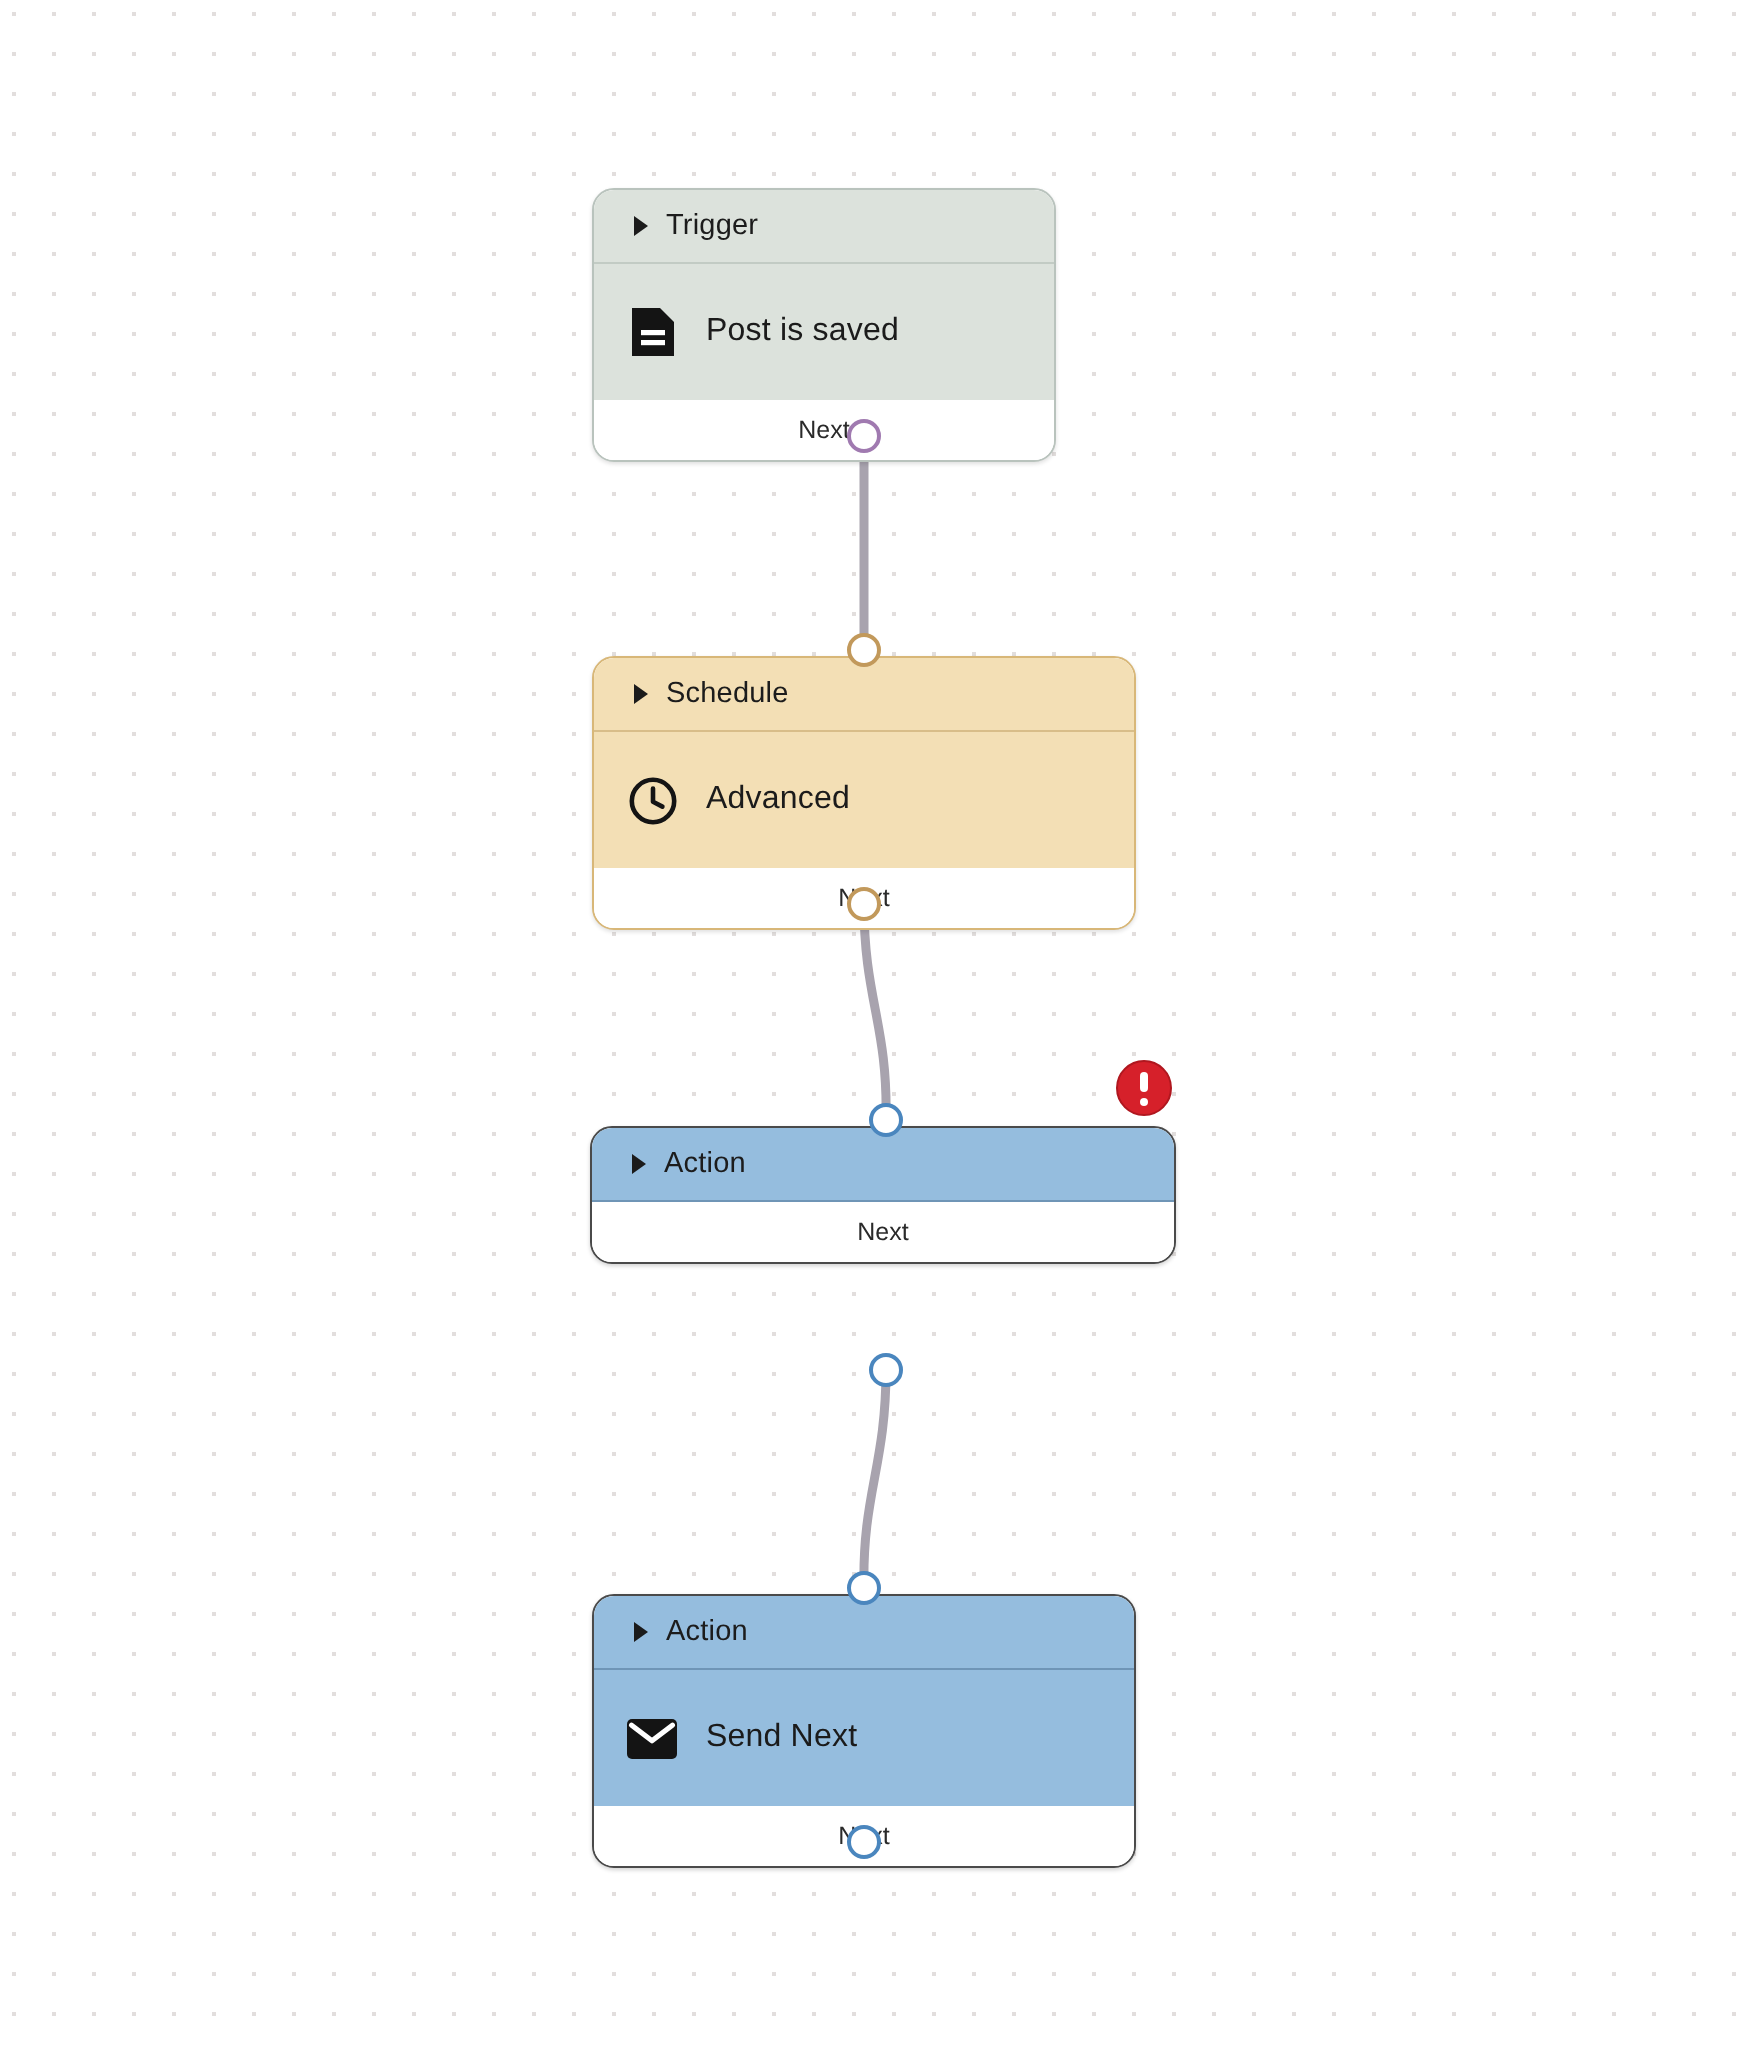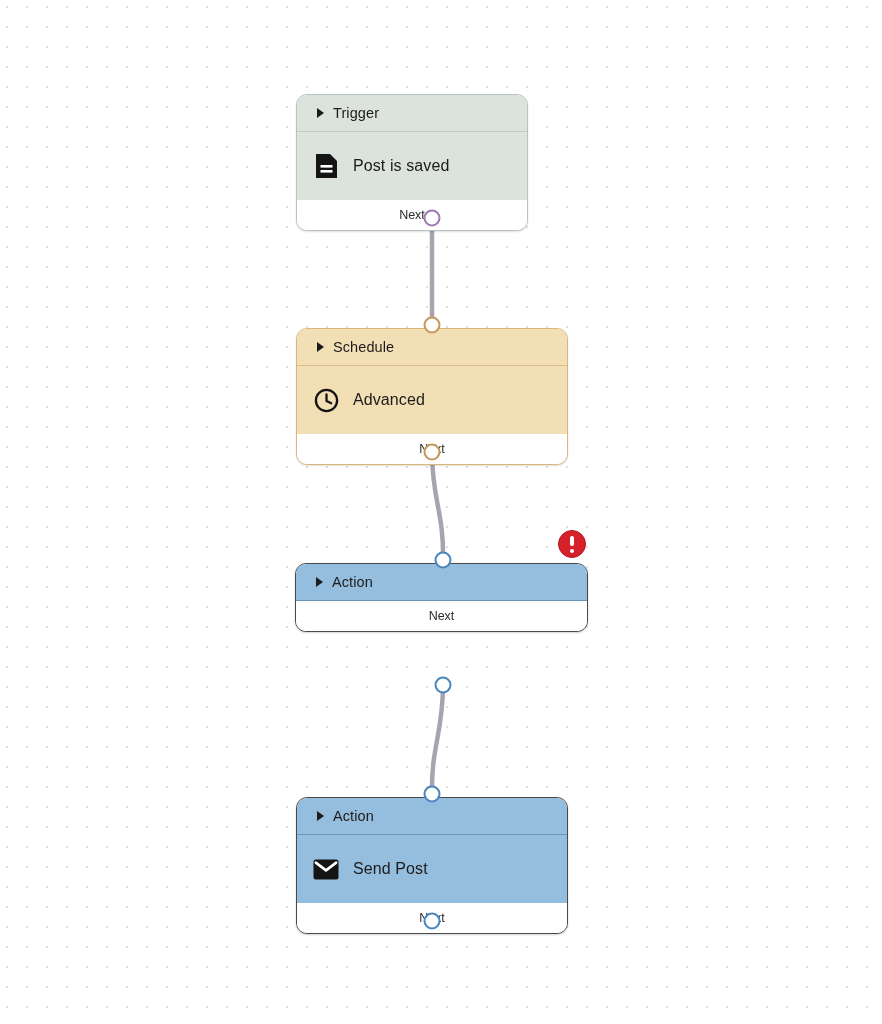--- a/index.html
+++ b/index.html
@@ -227,21 +227,21 @@
       <span>Action</span>
     </div>
     <div class="node-divider"></div>
     <div class="node-body">
       <span class="nb-icon">
         <svg width="26" height="21" viewBox="0 0 26 21">
           <rect x="0.5" y="0.5" width="25" height="20" rx="2.5" fill="#141414"></rect>
           <path d="M2.8 3.6 L13 11.4 L23.2 3.6" fill="none" stroke="#ffffff" stroke-width="2.6" stroke-linecap="round" stroke-linejoin="round"></path>
         </svg>
       </span>
-      <span class="nb-title">Send Post</span>
+      <span class="nb-title">Send Next</span>
     </div>
     <div class="node-footer">
       <span>Next</span>
     </div>
   </div>
   <div class="port blue" style="left:432px; top:794px;"></div>
   <div class="port blue" style="left:432px; top:921px;"></div>
 
 </div>
 

